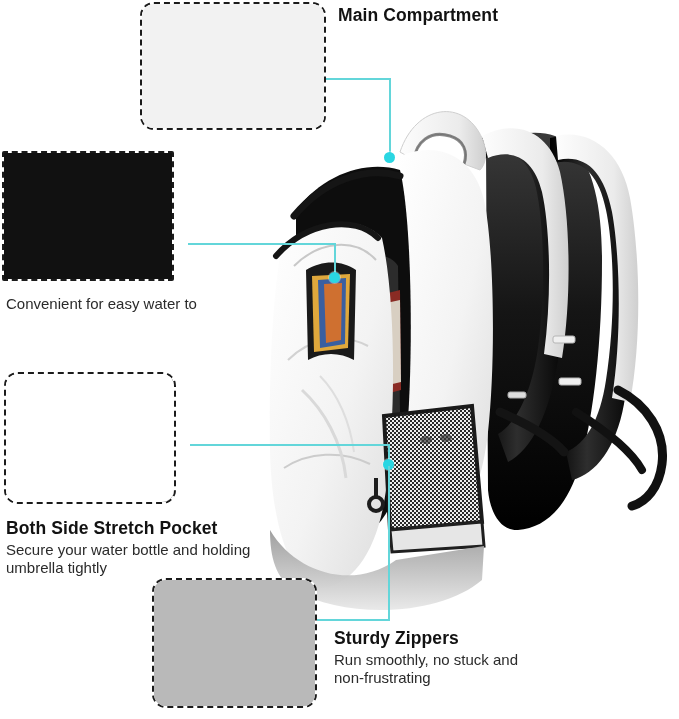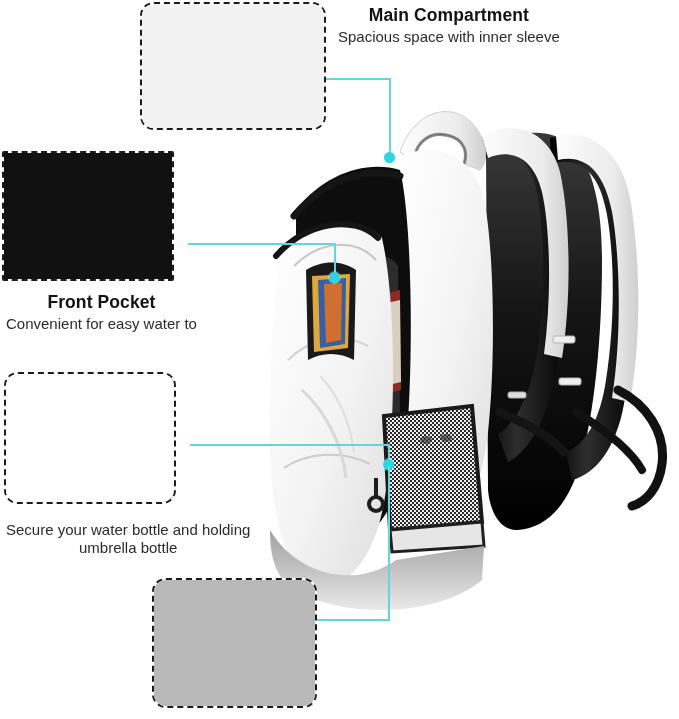--- a/index.html
+++ b/index.html
@@ -13,21 +13,21 @@
   }
   #page {
     position: relative;
     width: 679px;
     height: 719px;
     background: #ffffff;
     overflow: hidden;
   }
 
   
-  .callout-text { position: absolute; text-align: center; }
+  .callout-text { position: absolute; }
   .callout-title {
     font-size: 17.5px;
     font-weight: bold;
     color: #121212;
     letter-spacing: 0.1px;
     line-height: 1.15;
     white-space: nowrap;
   }
   .callout-desc {
     font-size: 15px;
@@ -406,32 +406,38 @@
         <ellipse cx="103" cy="96" rx="17" ry="20" fill="url(#gMetal)" stroke="#5a5a5a" stroke-width="1.5"></ellipse>
         <ellipse cx="103" cy="99" rx="9" ry="11" fill="#b0b0b0" stroke="#777" stroke-width="1"></ellipse>
         <path d="M103 62 L96 82 L110 82 Z" fill="#9a9a9a" stroke="#6d6d6d" stroke-width="1"></path>
       </g>
     </svg>
   </div>
 
   <div class="callout-text" style="left:338px; top:5px;">
     <div class="callout-title">Main Compartment</div>
     <div class="callout-desc">
-      <div>Spacious space with inner sleeve</div>
     </div>
   </div>
 
   <div class="callout-text" style="left:6px; top:292px;">
-    <div class="callout-title">Front Pocket</div>
     <div class="callout-desc">
       <div>Convenient for easy water to</div>
     </div>
   </div>
 
   <div class="callout-text" style="left:6px; top:518px;">
+    <div class="callout-title">Both Side Stretch Pocket</div>
     <div class="callout-desc">
       <div>Secure your water bottle and holding</div>
-      <div>umbrella bottle</div>
+      <div>umbrella tightly</div>
     </div>
   </div>
 
+  <div class="callout-text" style="left:334px; top:628px;">
+    <div class="callout-title">Sturdy Zippers</div>
+    <div class="callout-desc">
+      <div>Run smoothly, no stuck and</div>
+      <div>non-frustrating</div>
+    </div>
+  </div>
 
 </div>
 
 </body></html>

